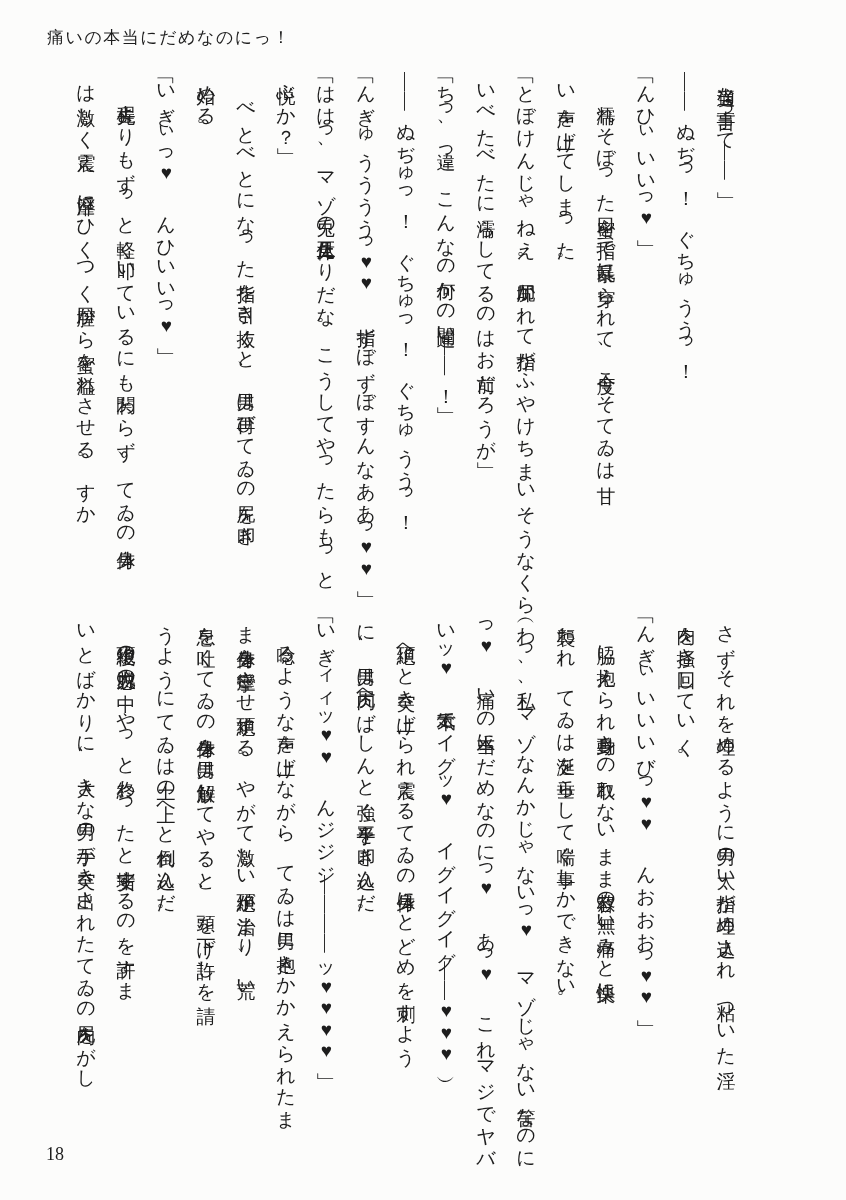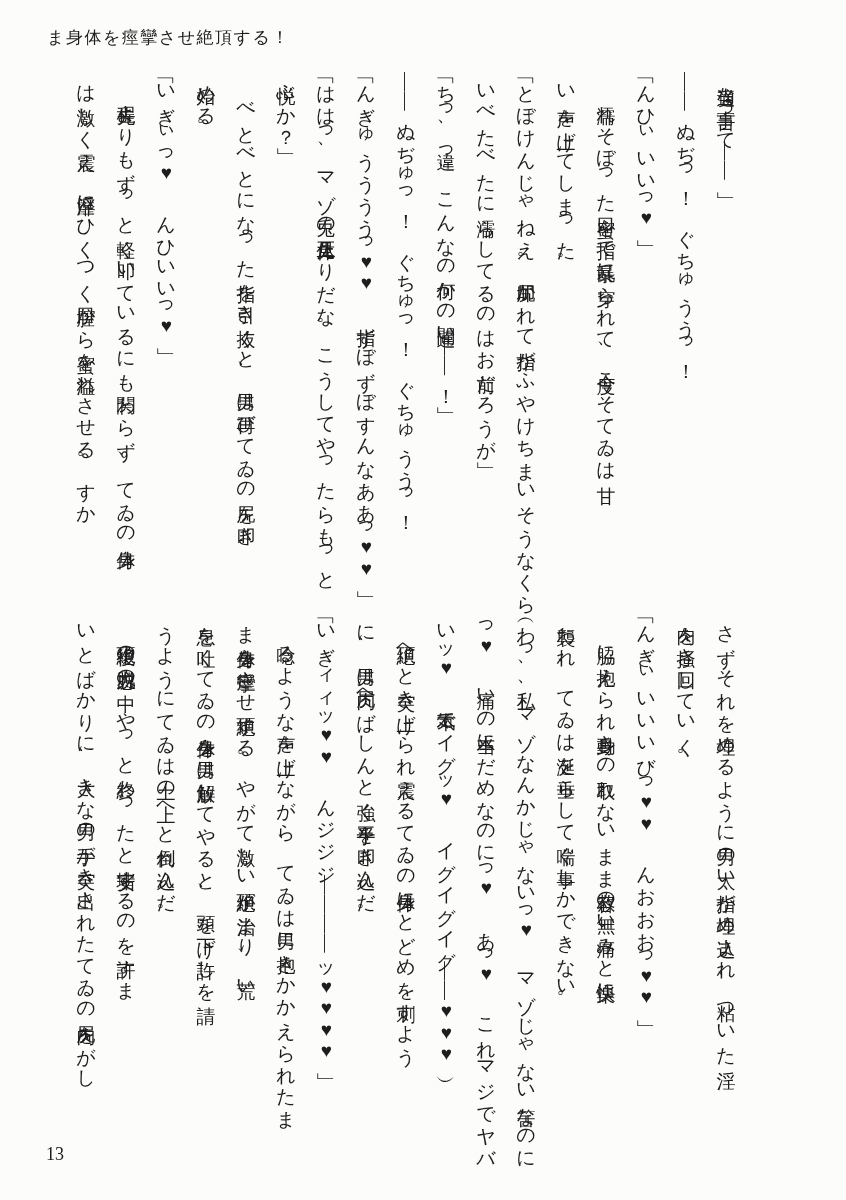--- a/index.html
+++ b/index.html
@@ -43,21 +43,21 @@
   .page-number {
     position: absolute;
     left: 46px;
     top: 1144px;
     font-size: 18px;
   }
 </style>
 </head>
 <body>
 
-<div class="page-header">ま身体を痙攣させ絶頂する！</div>
+<div class="page-header">痛いの本当にだめなのにっ！</div>
 
 <div class="vblock vblock-top">
     <p>適当な事言って――」</p>
     <p>――ぬぢっ！　ぐちゅううっ！</p>
     <p>「んひぃいいっ♥」</p>
     <p>　濡れそぼった蜜口を指で乱暴に穿られて、今度こそてゐは甘</p>
     <p>い声を上げてしまった。</p>
     <p>「とぼけんじゃねえ。尻叩かれて指がふやけちまいそうなくら</p>
     <p>いべたべたに濡らしてるのはお前だろうが」</p>
     <p>「ちっ、違っ、こんなの何かの間違い――！」</p>
@@ -85,13 +85,13 @@
     <p>に、男は尻肉へばしんと強く平手を叩き込んだ。</p>
     <p>「い゙ぎィィッ♥♥　ん゙ジジジ――――ッ♥♥♥♥」</p>
     <p>　唸るような声を上げながら、てゐは男に抱きかかえられたま</p>
     <p>ま身体を痙攣させ絶頂する。やがて激しい絶頂が治まり、荒い</p>
     <p>息を吐くてゐの身体を男は解放してやると、頭を下げ許しを請</p>
     <p>うようにてゐは土の上へと倒れ込んだ。</p>
     <p>　絶頂後の脱力感の中、やっと終わったと安堵するのを許すま</p>
     <p>いとばかりに、大きな男の手が突き出されたてゐの尻肉をがし</p>
   </div>
 
-<div class="page-number">13</div>
+<div class="page-number">18</div>
 
 </body></html>

